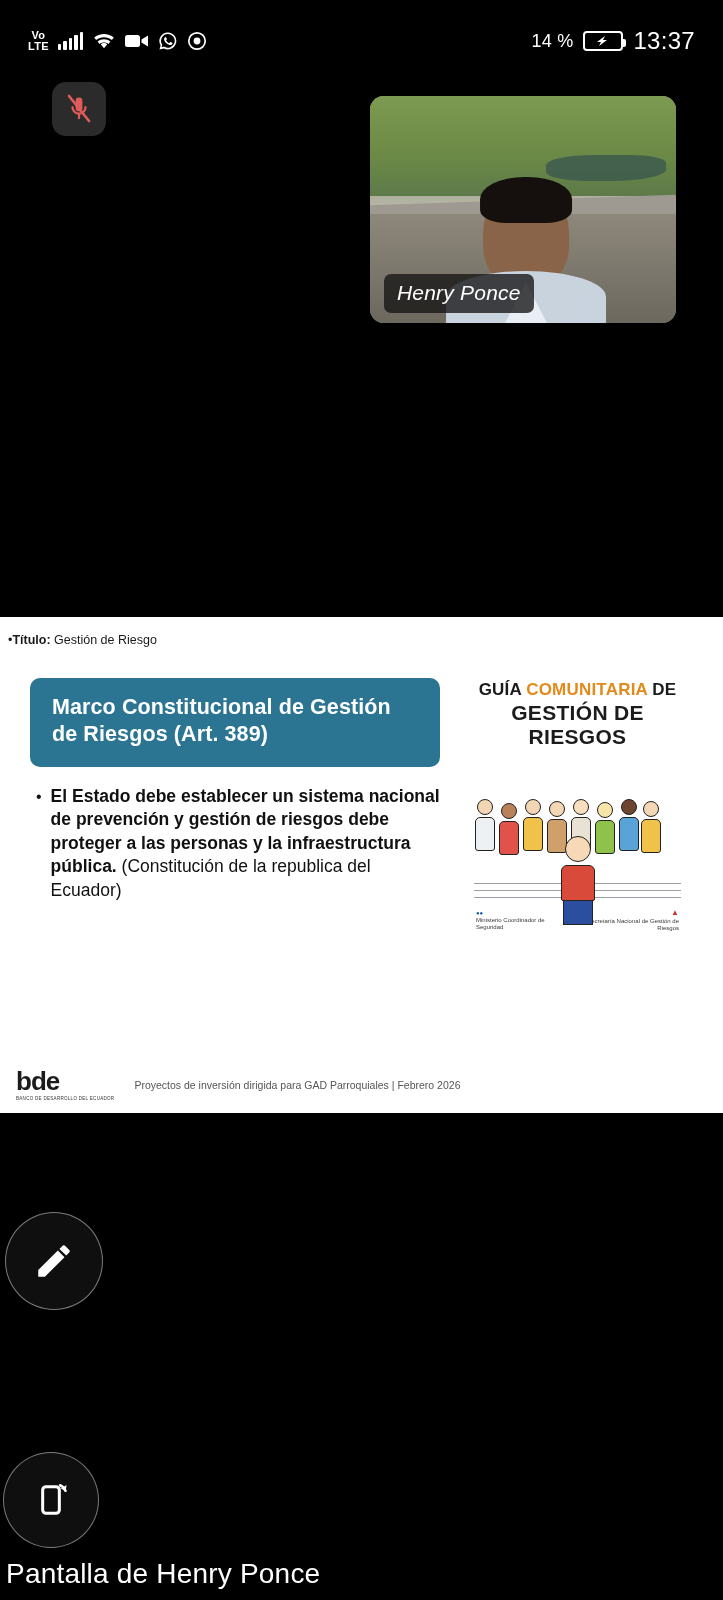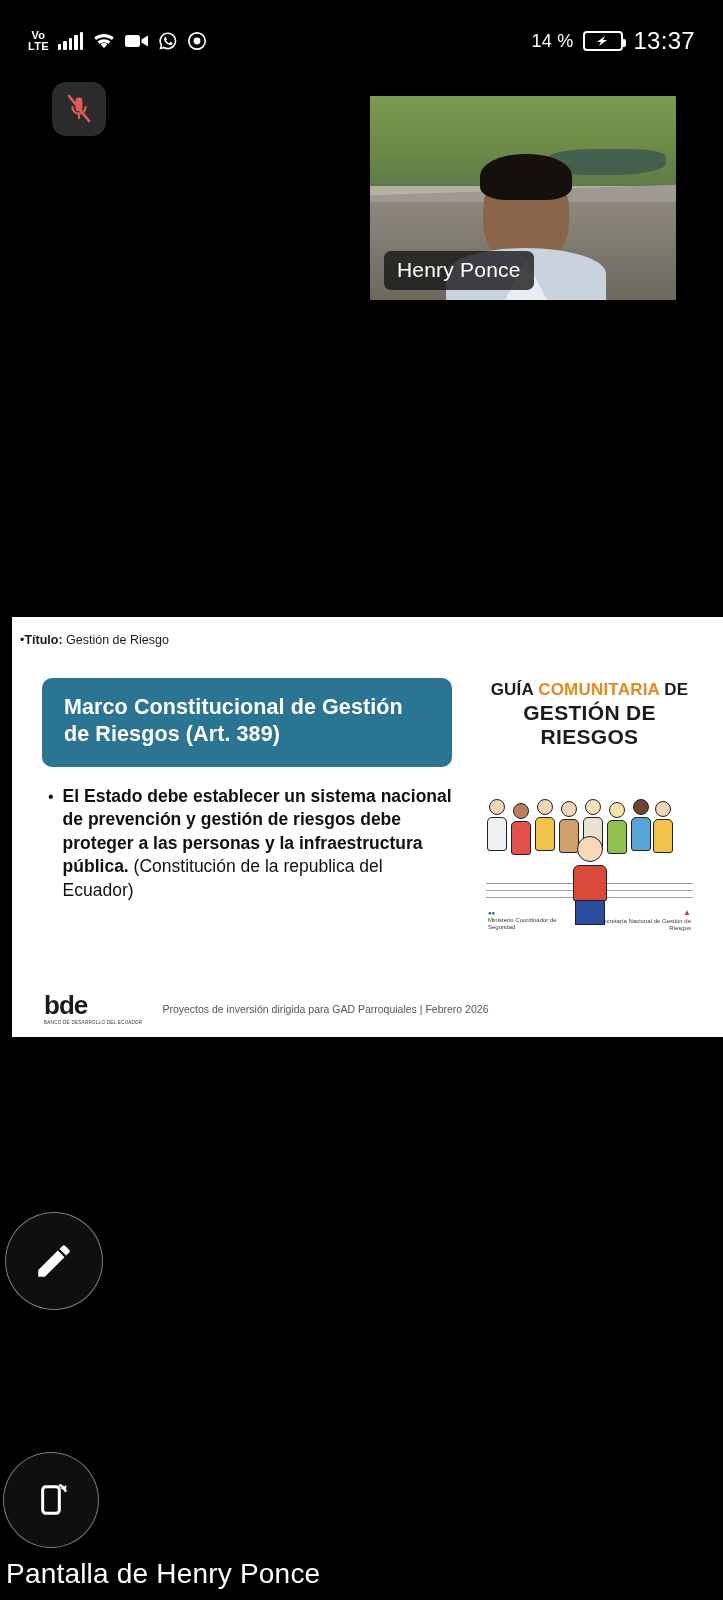--- a/index.html
+++ b/index.html
@@ -74,24 +74,25 @@
     background: #2b2b2b;
     display: flex; align-items: center; justify-content: center;
   }
 
   
   .video-tile {
     position: absolute;
     top: 96px;
     left: 370px;
     width: 306px;
-    height: 204px;
-    border-radius: 2px;
+    height: 227px;
+    border-radius: 14px;
     overflow: hidden;
     background: #5d6b52;
+    font-style: italic;
   }
   .vt-sky {
     position: absolute; inset: 0;
     background:
       linear-gradient(180deg,#8aa06a 0%,#6e8b4e 18%,#9aa886 34%,#b7b4a6 48%,#a09a8c 62%,#8f8b80 78%,#7d7a70 100%);
   }
   .vt-field {
     position: absolute;
     top: 0; left: 0; right: 0; height: 44%;
     background: linear-gradient(180deg,#7d9a52 0%,#6d8b46 55%,#5e7a4a 100%);
@@ -161,23 +162,23 @@
     color: #fff;
     font-size: 21px;
     padding: 7px 13px 8px;
     border-radius: 7px;
     letter-spacing: .2px;
   }
 
   
   .slide {
     position: absolute;
-    left: 12px; right: 0;
+    left: 0; right: 0;
     top: 617px;
-    height: 420px;
+    height: 496px;
     background: #fff;
     color: #111;
     overflow: hidden;
   }
   .slide-notes {
     padding: 14px 8px 0 8px;
     font-size: 12.5px;
     line-height: 1.55;
     color: #1a1a1a;
   }
@@ -300,21 +301,21 @@
   }
   .logo-mini .blue { color: #1c5aa8; font-weight: 700; }
   .logo-mini .red { color: #c0392b; font-weight: 700; font-size: 8px; }
 
   .slide-footer {
     position: absolute;
     left: 0; right: 0; bottom: 12px;
     display: flex;
     align-items: center;
     gap: 20px;
-    padding-left: 32px;
+    padding-left: 16px;
   }
   .bde-logo {
     font-size: 26px;
     font-weight: 700;
     color: #1b1b1b;
     letter-spacing: -1px;
     line-height: 1;
   }
   .bde-sub {
     font-size: 4.5px;

